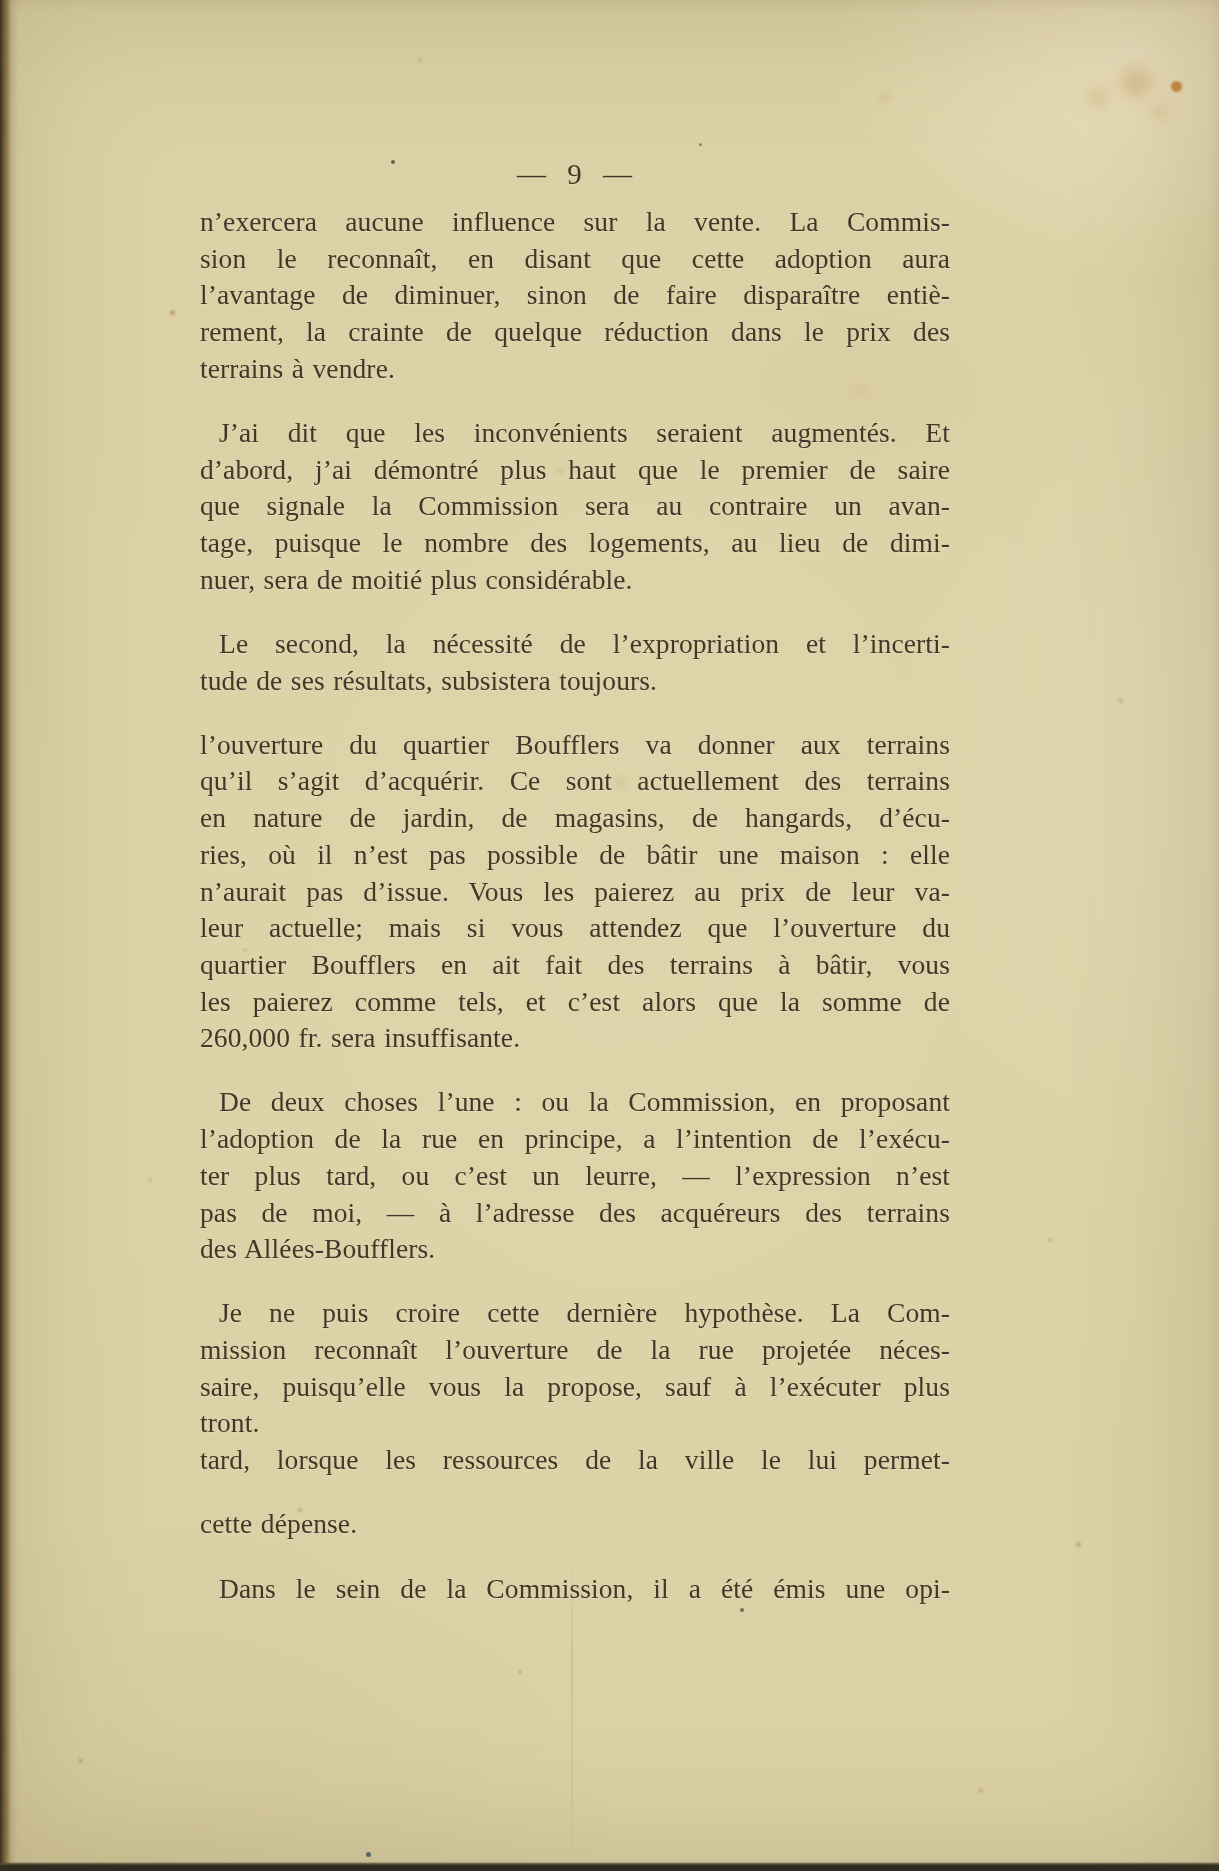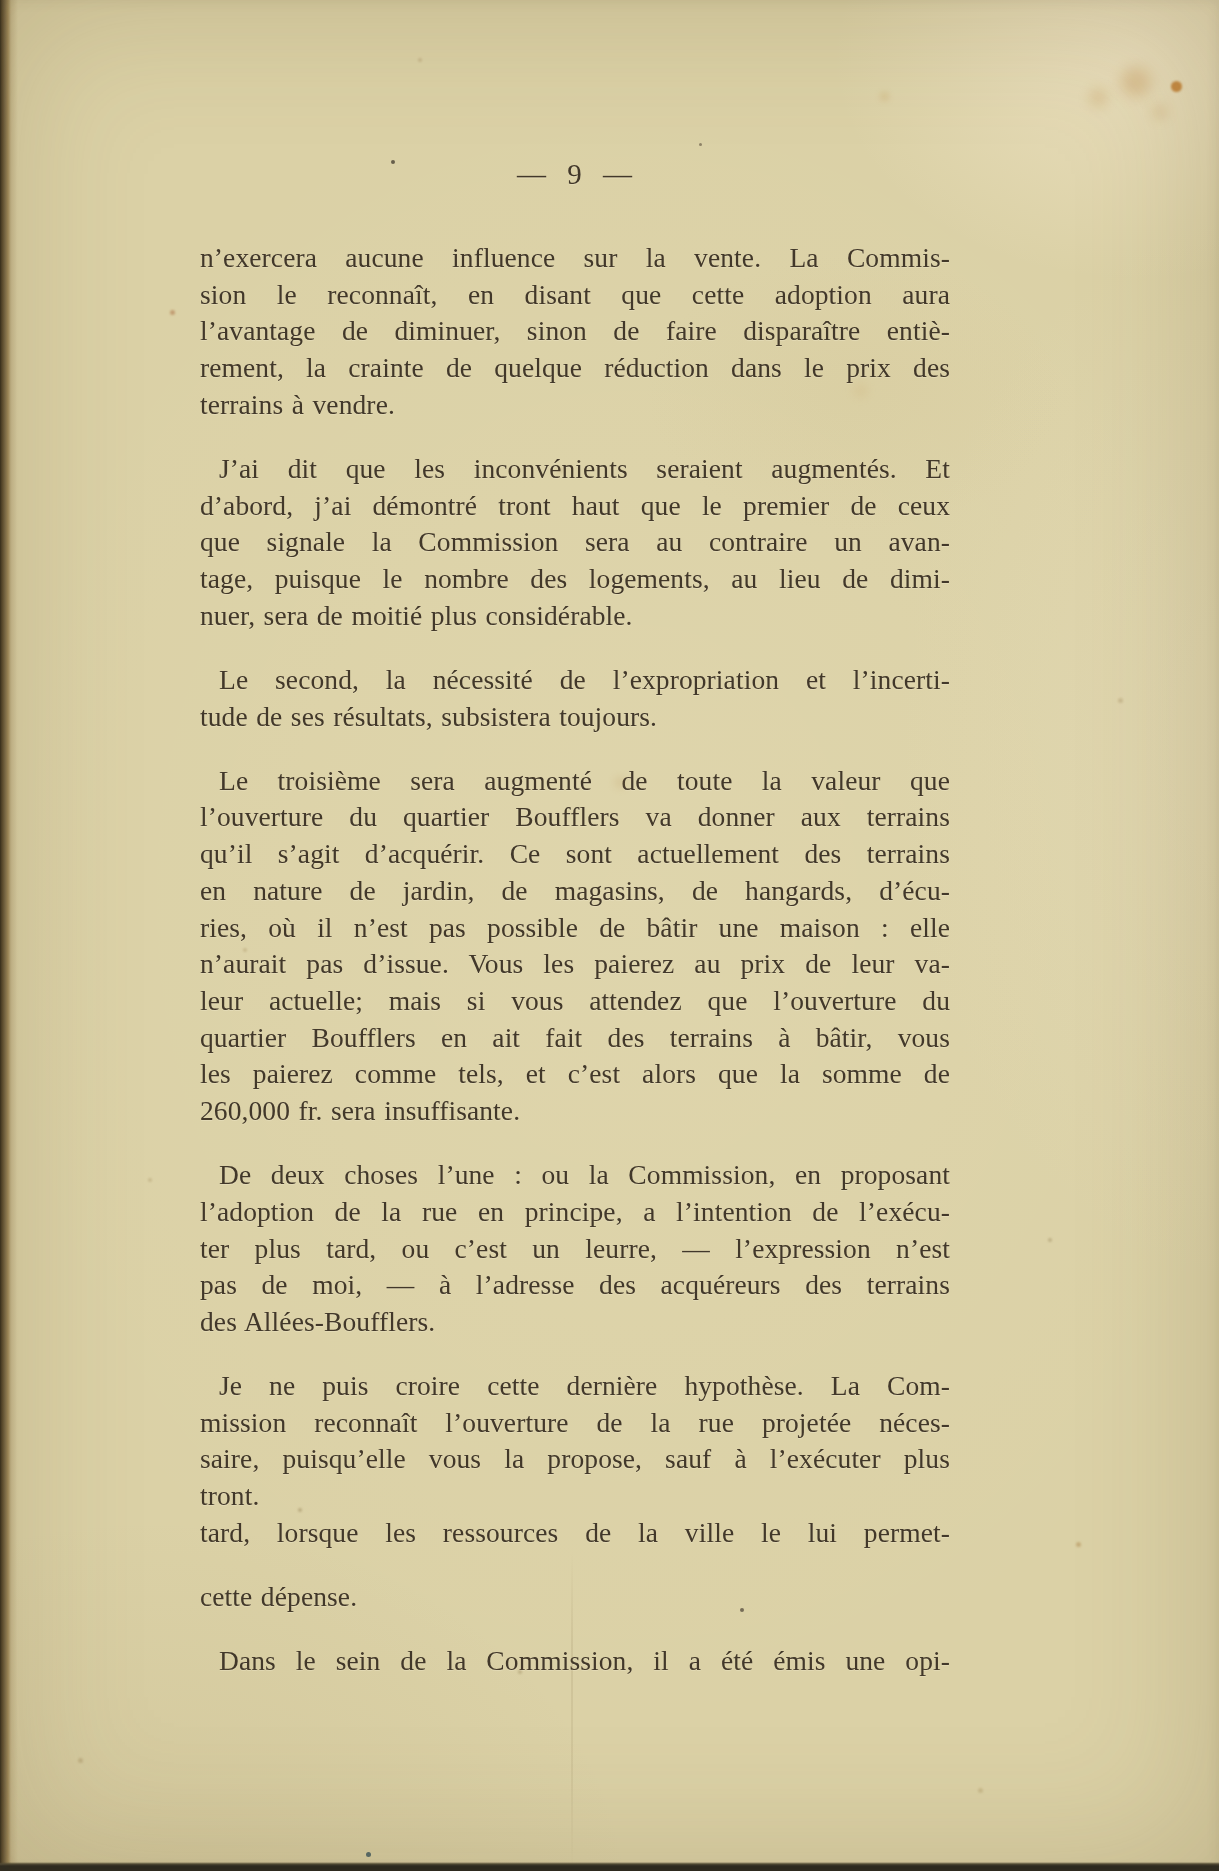--- a/index.html
+++ b/index.html
@@ -66,21 +66,20 @@
   }
 
   .text-block {
     position: absolute;
     left: 200px; top: 204px; width: 750px;
     font-size: 27.5px;
     line-height: 36.7px;
     letter-spacing: 0.1px;
     word-spacing: 1.5px;
     text-shadow: 0 1px 0 rgba(240,232,202,0.40);
-    margin-top: 36px;
   }
 
   .para { margin: 0; padding: 0; }
 
   .ln {
     text-align: justify;
     text-align-last: justify;
     height: 36.7px;
     white-space: normal;
     overflow: visible;
@@ -110,33 +109,32 @@
       </p>
       <div class="ln">n’exercera aucune influence sur la vente. La Commis-</div>
       <div class="ln">sion le reconnaît, en disant que cette adoption aura</div>
       <div class="ln">l’avantage de diminuer, sinon de faire disparaître entiè-</div>
       <div class="ln">rement, la crainte de quelque réduction dans le prix des</div>
       <div class="ln last">terrains à vendre.</div>
     <p></p>
     <p class="para">
       </p>
       <div class="ln indent">J’ai dit que les inconvénients seraient augmentés. Et</div>
-      <div class="ln">d’abord, j’ai démontré tront haut que le premier de ceux</div>
+      <div class="ln">d’abord, j’ai démontré plus haut que le premier de saire</div>
       <div class="ln">que signale la Commission sera au contraire un avan-</div>
       <div class="ln">tage, puisque le nombre des logements, au lieu de dimi-</div>
       <div class="ln last">nuer, sera de moitié plus considérable.</div>
     <p></p>
     <p class="para">
       </p>
       <div class="ln indent">Le second, la nécessité de l’expropriation et l’incerti-</div>
       <div class="ln last">tude de ses résultats, subsistera toujours.</div>
     <p></p>
     <p class="para">
       </p>
-      <div class="ln indent">Le troisième sera augmenté de toute la valeur que</div>
       <div class="ln">l’ouverture du quartier Boufflers va donner aux terrains</div>
       <div class="ln">qu’il s’agit d’acquérir. Ce sont actuellement des terrains</div>
       <div class="ln">en nature de jardin, de magasins, de hangards, d’écu-</div>
       <div class="ln">ries, où il n’est pas possible de bâtir une maison : elle</div>
       <div class="ln">n’aurait pas d’issue. Vous les paierez au prix de leur va-</div>
       <div class="ln">leur actuelle; mais si vous attendez que l’ouverture du</div>
       <div class="ln">quartier Boufflers en ait fait des terrains à bâtir, vous</div>
       <div class="ln">les paierez comme tels, et c’est alors que la somme de</div>
       <div class="ln last">260,000 fr. sera insuffisante.</div>
     <p></p>

